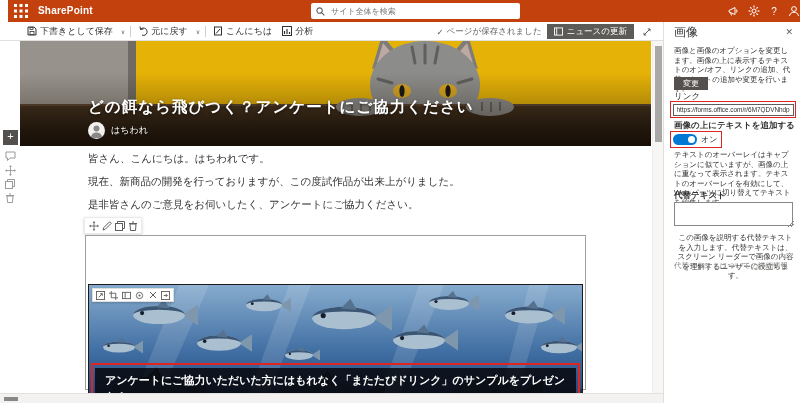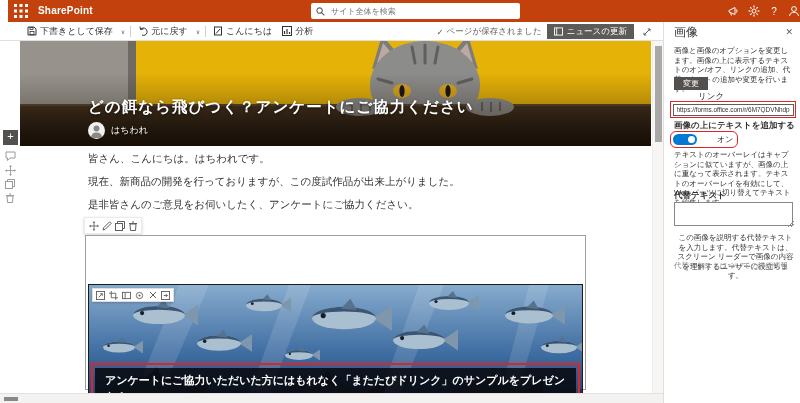--- a/index.html
+++ b/index.html
@@ -79,28 +79,28 @@
 
   
   .panel{position:absolute;left:663px;top:22px;width:137px;height:381px;background:#fff;
     border-left:1px solid #e1dfdd;font-size:7.5px;line-height:9.5px;color:#323130;}
   .panel-title{position:absolute;left:10px;top:6px;font-size:12px;font-weight:normal;cursor:default;}
   .panel-close{position:absolute;right:7px;top:6px;font-size:9px;color:#605e5c;cursor:pointer;}
   .panel-desc{position:absolute;left:10px;top:24px;width:120px;margin:0;}
   .change-btn{position:absolute;left:10px;top:55px;height:13px;padding:5px 9px;background:#53504e;color:#fff;
     font-size:8px;border:0;display:flex;align-items:center;cursor:pointer;font-family:inherit;}
   .lbl{position:absolute;left:10px;font-size:8.5px;font-weight:bold;color:#323130;}
-  .lbl-link{top:70px;font-weight:normal;margin-left:24px;}
+  .lbl-link{top:70px;font-weight:normal;}
   .annot-box{border:1.5px solid #e02424;}
   .link-wrap{position:absolute;left:6px;top:79px;width:126px;padding:1.5px;}
   .link-input{width:100%;height:12px;border:1px solid #605e5c;font-size:6.4px;color:#323130;padding:0 3px;
     font-family:inherit;outline:0;}
   .lbl-overlay{top:99px;}
-  .toggle-wrap{position:absolute;left:6px;top:109px;display:flex;align-items:center;gap:20px;
-    padding:2px 4px 2px 2px;border-radius:6px;}
+  .toggle-wrap{position:absolute;left:6px;top:109px;display:flex;align-items:center;gap:4px;
+    padding:2px 4px 2px 2px;}
   .toggle{width:24px;height:11px;border-radius:6px;background:#0078d4;position:relative;cursor:pointer;}
   .knob{position:absolute;right:2px;top:2px;width:7px;height:7px;border-radius:50%;background:#fff;}
   .toggle-state{font-size:8px;}
   .panel-help{position:absolute;left:10px;top:128px;width:121px;margin:0;}
   .lbl-alt{top:169px;}
   .alt-area{position:absolute;left:10px;top:180px;width:119px;height:24px;border:1px solid #8a8886;
     resize:none;font-family:inherit;outline:0;}
   .resize-corner{position:absolute;left:124px;top:199px;pointer-events:none;}
   .alt-help{position:absolute;left:10px;top:210px;width:121px;margin:1px;text-align:center;}
   .alt-link{position:absolute;left:10px;top:239px;color:#8a8886;cursor:pointer;}

